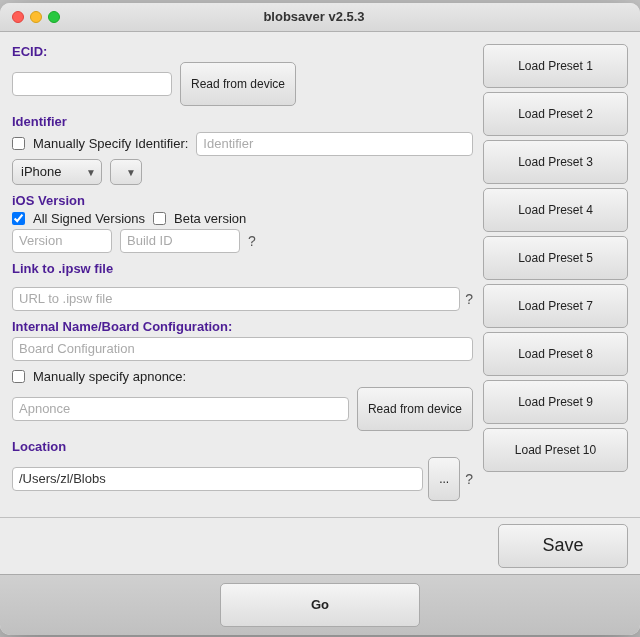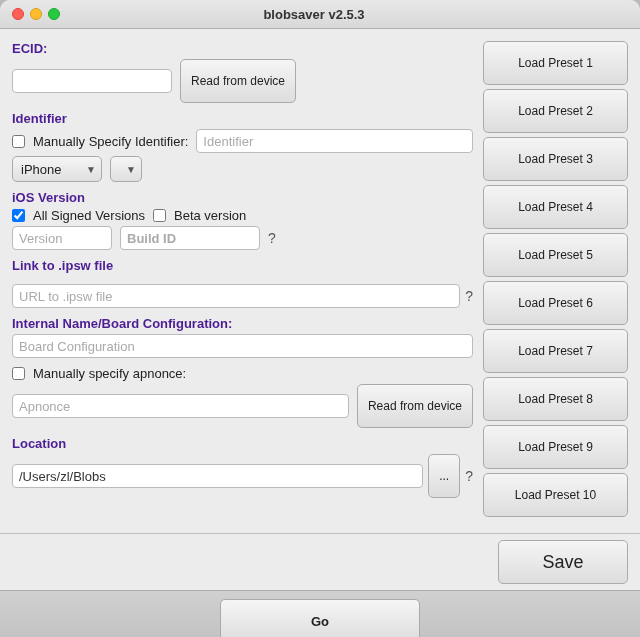--- a/index.html
+++ b/index.html
@@ -167,23 +167,22 @@
       align-items: center;
       gap: 8px;
     }
 
     .version-input {
       width: 100px;
       height: 24px;
     }
 
     .buildid-input {
-      width: 140px;
-      height: 24px;
-      font-weight: bold;
+      width: 120px;
+      height: 24px;
     }
 
     .question-mark {
       color: #555;
       font-size: 14px;
       cursor: pointer;
     }
 
     .ipsw-row {
       display: flex;
@@ -387,21 +386,20 @@
       </div>
 
     </div>
 
     <div class="presets-section">
       <button class="btn preset-btn">Load Preset 1</button>
       <button class="btn preset-btn">Load Preset 2</button>
       <button class="btn preset-btn">Load Preset 3</button>
       <button class="btn preset-btn">Load Preset 4</button>
       <button class="btn preset-btn">Load Preset 5</button>
-      <button class="btn preset-btn">Load Preset 6</button>
       <button class="btn preset-btn">Load Preset 7</button>
       <button class="btn preset-btn">Load Preset 8</button>
       <button class="btn preset-btn">Load Preset 9</button>
       <button class="btn preset-btn">Load Preset 10</button>
     </div>
 
   </div>
 
   <div class="footer">
     <button class="btn save-btn">Save</button>

